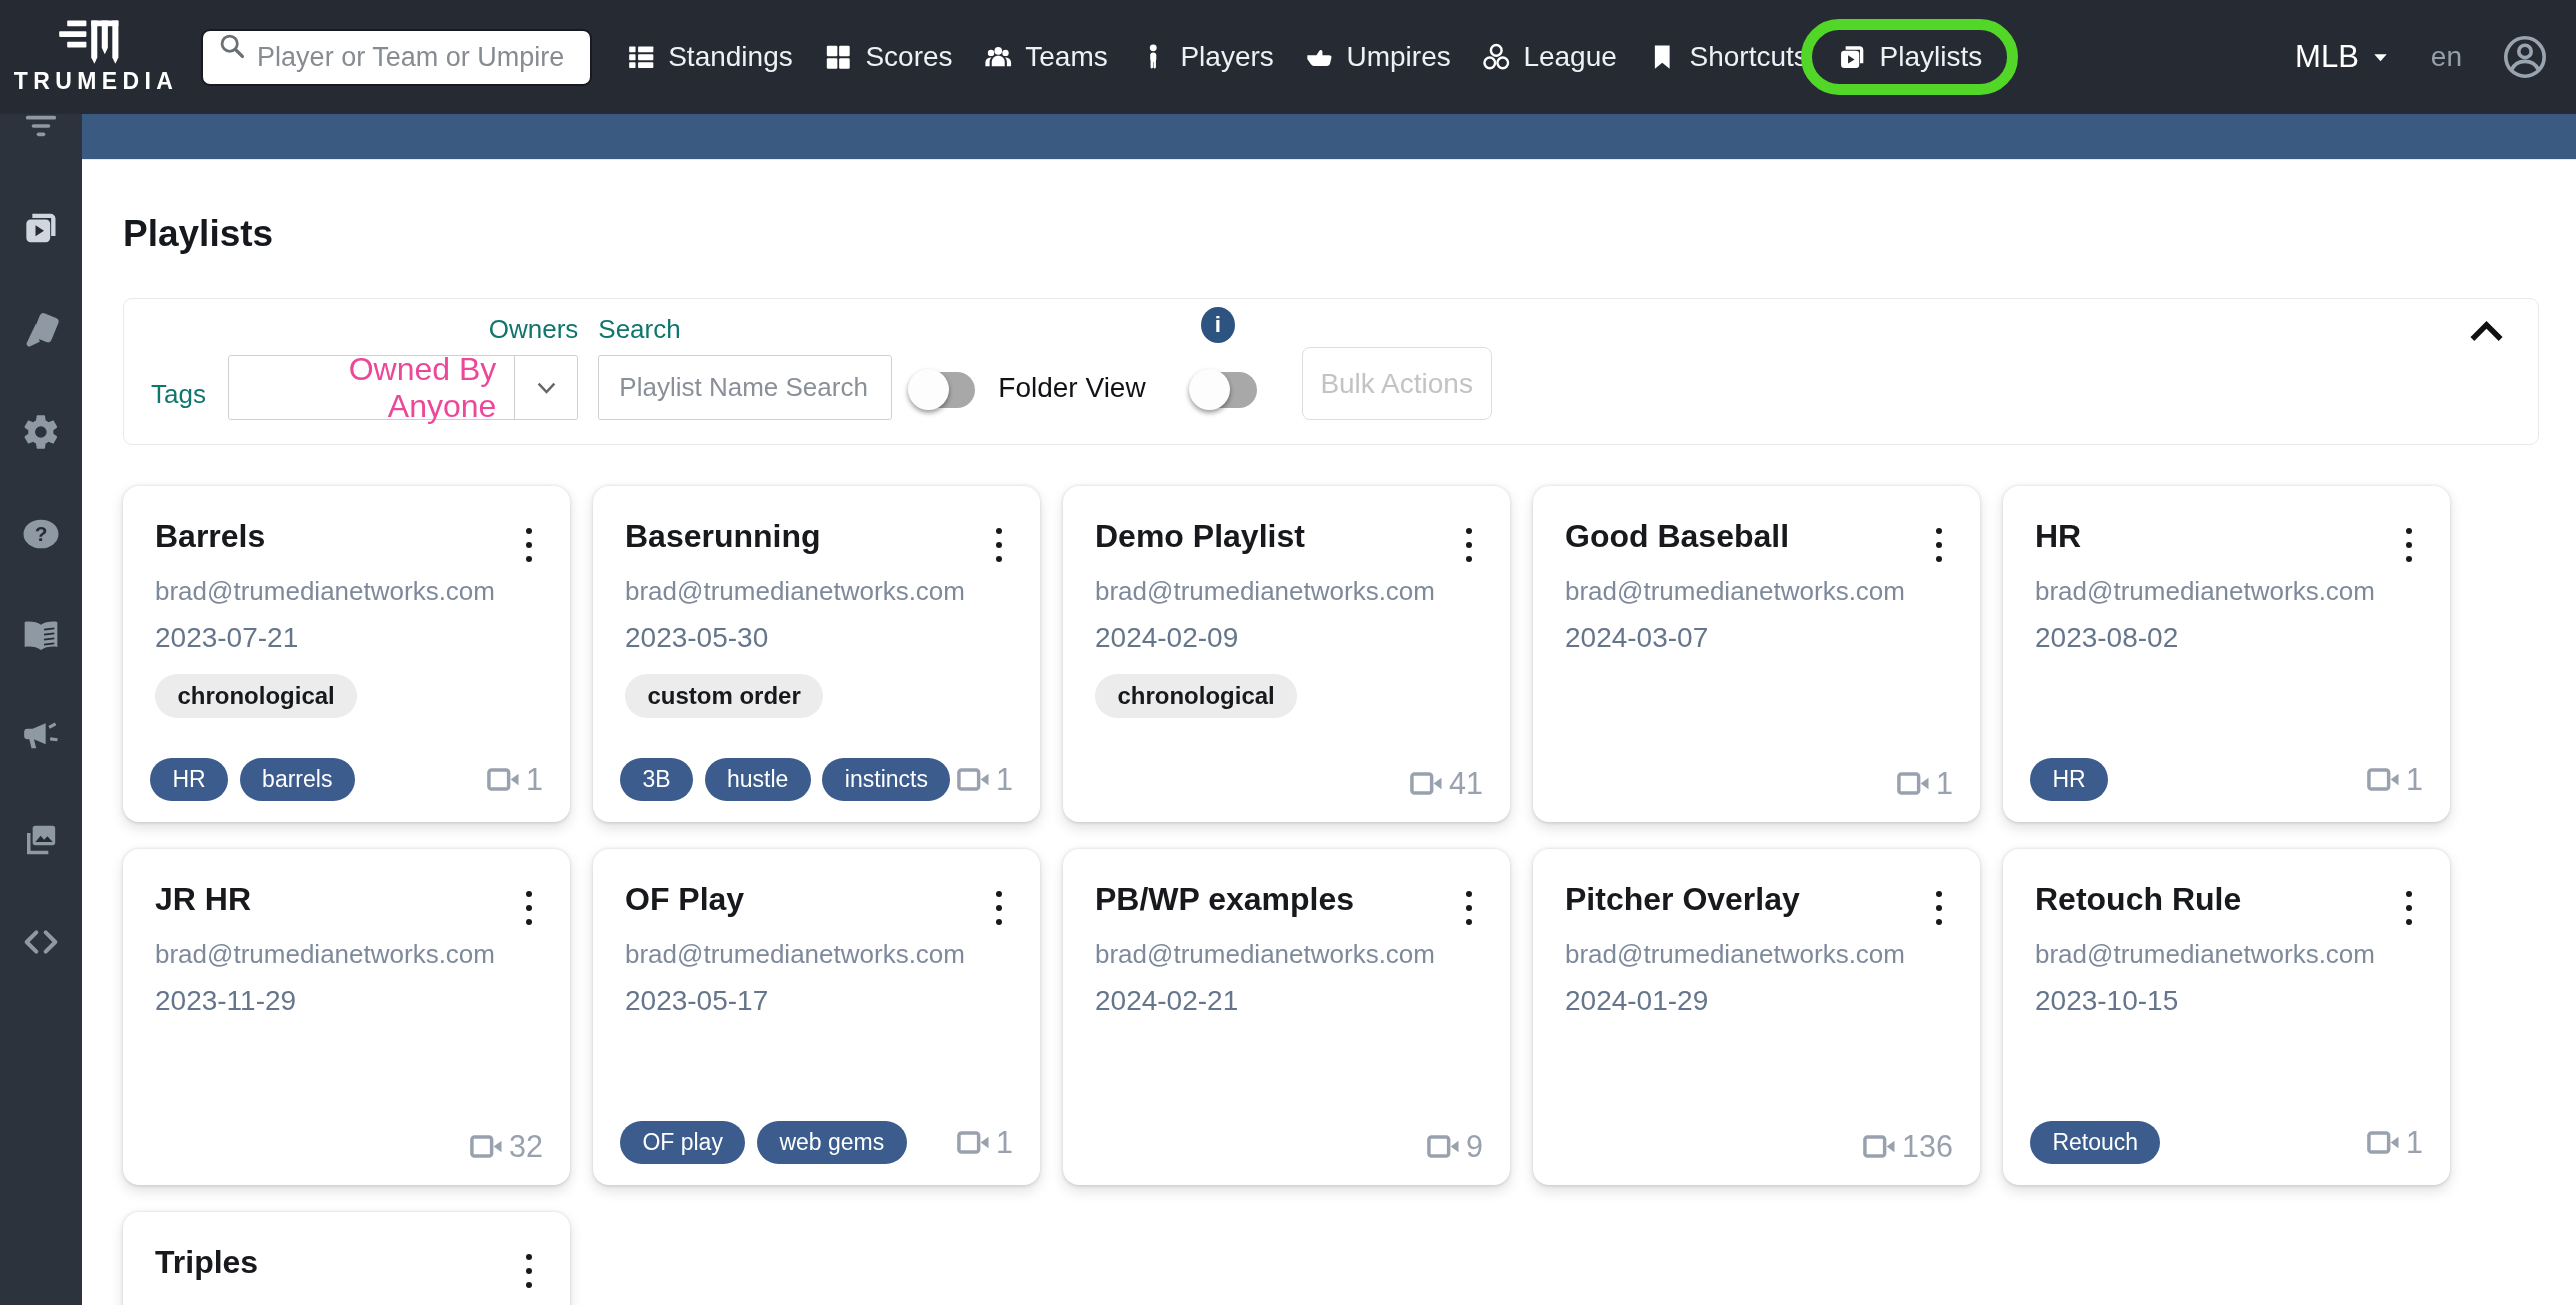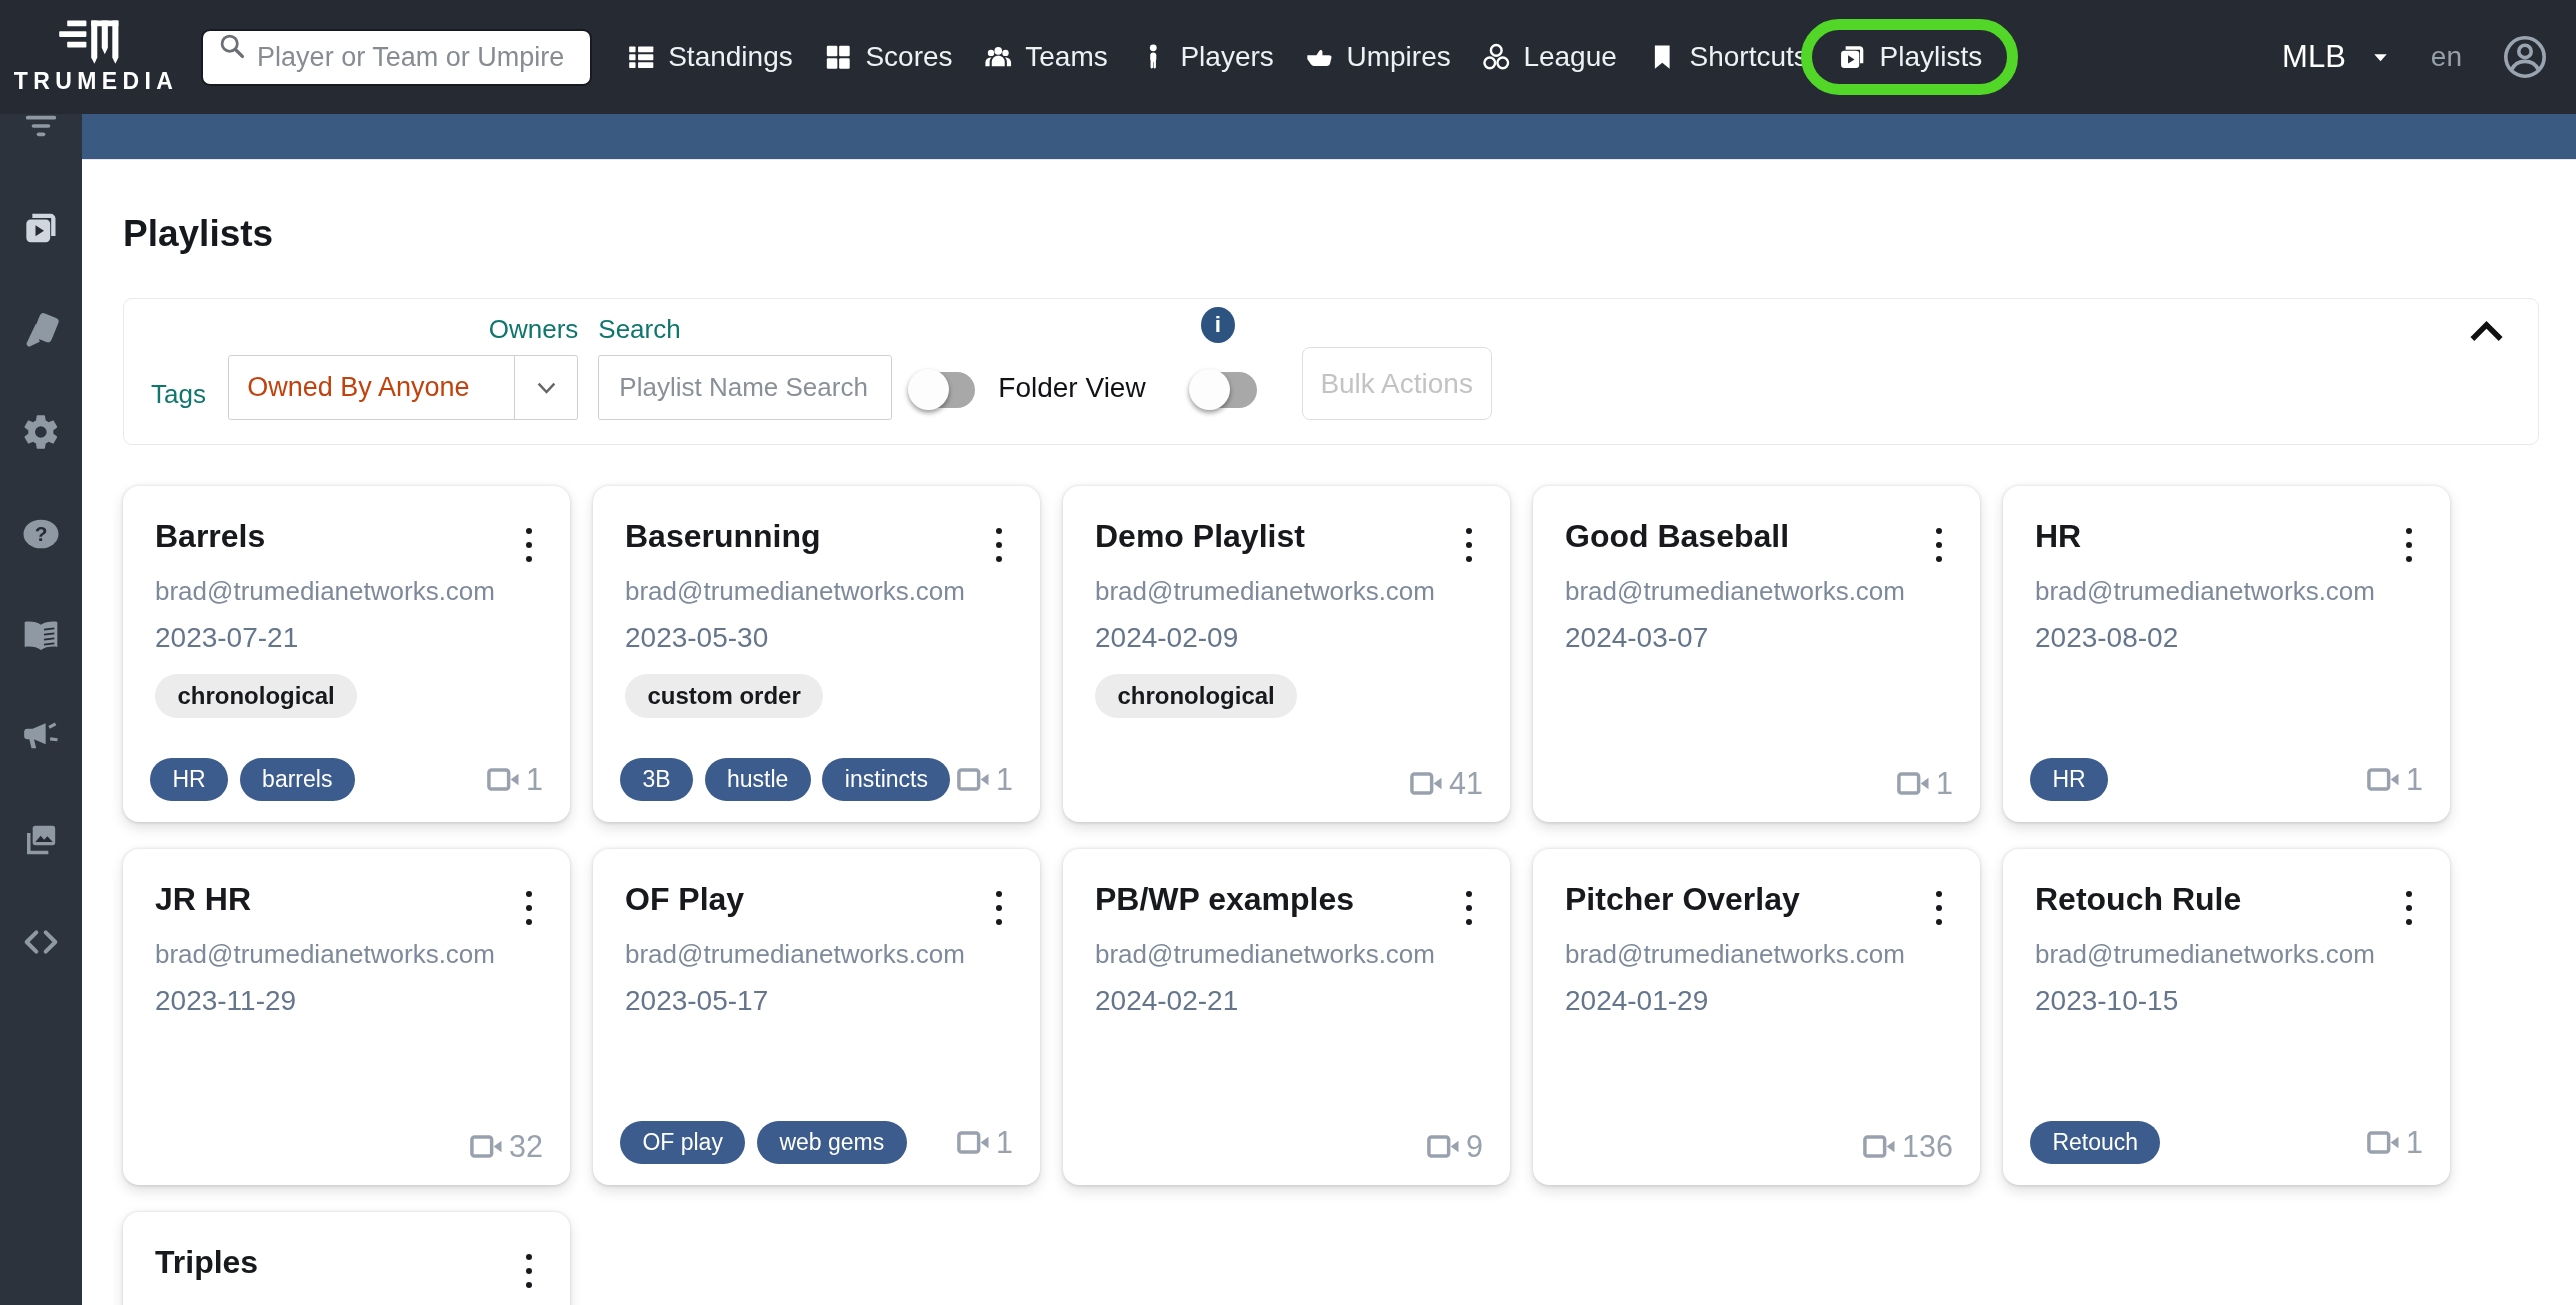--- a/index.html
+++ b/index.html
@@ -16,21 +16,21 @@
     border-radius:9px; display:flex; padding:0 14.3px; gap:10.8px; flex:none; }
   .nav-search .icon { width:29px; height:29px; color:#6b7077; flex:none; }
   .nav-search input { border:none; outline:none; width:100%; font-size:27px; color:#333;
     font-family:"Liberation Sans", sans-serif; background:transparent; }
   .nav-search input::placeholder { color:#878c93; }
   .nav-items { display:flex; align-items:center; gap:30.5px; margin-left:34px; }
   .nav-item { display:flex; align-items:center; gap:11.7px; color:#eef1f4; font-size:28px; cursor:pointer; white-space:nowrap; }
   .nav-item .nicon { width:30.5px; height:30.5px; color:#fff; flex:none; }
   .nav-item.highlighted { border:11.7px solid #52d729; border-radius:48px; padding:10.8px 25px; margin:-22.4px -37px; }
   .nav-right { margin-left:auto; display:flex; align-items:center; gap:39px; padding-right:27px; }
-  .mlb { display:flex; align-items:center; gap:23px; color:#fff; font-size:31px; cursor:pointer; }
+  .mlb { display:flex; align-items:center; gap:10px; color:#fff; font-size:31px; cursor:pointer; }
   .mlb .icon { width:23px; height:23px; color:#fff; }
   .lang { color:#95a0ab; font-size:28px; }
   .avatar { width:48px; height:48px; color:#9aa4b0; }
   .icon svg, .nicon svg { width:100%; height:100%; display:block; }
 
   
   .sidebar { position:absolute; left:0; top:90px; bottom:0; width:82px; background:#2d333d; z-index:30;
     display:flex; flex-direction:column; align-items:center; padding-top:16px; gap:62px; }
   .side-icon { width:40px; height:40px; color:#8f99a4; cursor:pointer; flex:none; }
   .side-icon.active { color:#cfd6dd; }
@@ -48,21 +48,21 @@
   .fgroup { display:flex; flex-direction:column; }
   .flabel { font-size:26px; font-weight:normal; color:#0f766e; margin-bottom:10px; }
   .tags-input { width:345px; height:77px; border:1.8px solid #dcdcdc; border-radius:2.7px; font-size:26px;
     padding:0 23px; color:#333; font-family:"Liberation Sans", sans-serif; outline:none; }
   .tags-input::placeholder { color:#8a9097; }
   .g-tags { margin-right:22.4px; }
   .g-owners { margin-right:20px;text-align:right; }
   .g-search { margin-right:20px; }
   .fselect { width:350px; height:65px; border:1.8px solid #cfcfcf; border-radius:2.7px; display:flex;
     align-items:stretch; background:#fff; cursor:pointer; }
-  .fselect .value { flex:1; display:flex; align-items:center; padding:0 18px; font-size:27px; color:#c2410c; }
+  .fselect .value { flex:1; display:flex; align-items:center; padding:0 18px; font-size:32px; color:#ec4899; }
   .fselect .chev { width:63px; border-left:1.8px solid #cfcfcf; display:flex; align-items:center; justify-content:center; color:#666; }
   .fselect .chev .icon { width:27px; height:27px; }
   .search-input { width:294px; height:65px; border:1.8px solid #cfcfcf; border-radius:2.7px; font-size:26px;
     padding:0 20px; color:#333; font-family:"Liberation Sans", sans-serif; outline:none; }
   .search-input::placeholder { color:#8a9097; }
   .switch { width:63px; height:36px; border-radius:18px; background:#a8a8a8; position:relative;
     flex:none; cursor:pointer; }
   .switch .knob { position:absolute; left:-4.5px; top:-2.7px; width:41px; height:41px; border-radius:50%;
     background:#fdfdfd; box-shadow:0 2.7px 5.4px rgba(0,0,0,.4); }
   .g-toggle1 { margin-bottom:12.5px; }

